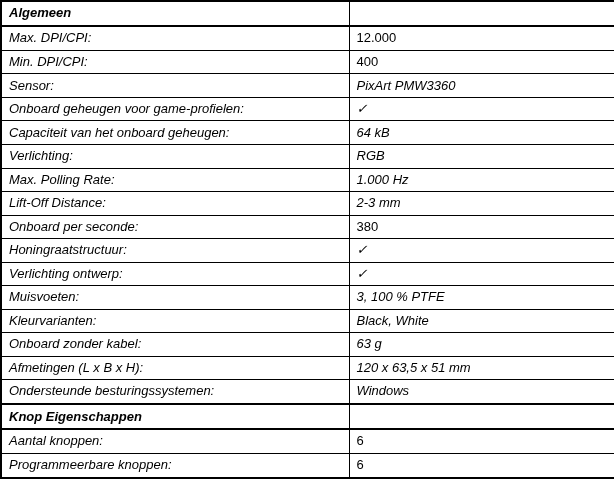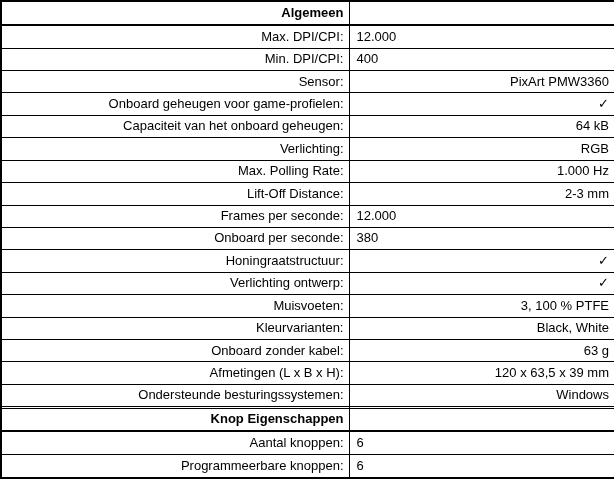--- a/index.html
+++ b/index.html
@@ -30,21 +30,21 @@
     line-height: 1.1;
     vertical-align: middle;
     white-space: nowrap;
     overflow: hidden;
   }
   tr.row-section td {
     font-weight: bold;
     border-bottom-width: 2px;
   }
   td.align-right { text-align: left; }
-  td.align-left  { text-align: right; }
+  td.align-left  { text-align: left; font-style: italic; }
 </style>
 </head>
 <body>
 
 <table class="spec-table">
   <colgroup>
     <col class="label-col">
     <col class="value-col">
   </colgroup>
   <tbody>
@@ -78,24 +78,20 @@
       </tr>
       <tr class="row-data">
         <td class="align-left">Max. Polling Rate:</td>
         <td class="align-left">1.000 Hz</td>
       </tr>
       <tr class="row-data">
         <td class="align-left">Lift-Off Distance:</td>
         <td class="align-left">2-3 mm</td>
       </tr>
       <tr class="row-data">
-        <td class="align-left">Frames per seconde:</td>
-        <td class="align-right">12.000</td>
-      </tr>
-      <tr class="row-data">
         <td class="align-left">Onboard per seconde:</td>
         <td class="align-right">380</td>
       </tr>
       <tr class="row-data">
         <td class="align-left">Honingraatstructuur:</td>
         <td class="align-left">✓</td>
       </tr>
       <tr class="row-data">
         <td class="align-left">Verlichting ontwerp:</td>
         <td class="align-left">✓</td>
@@ -107,21 +103,21 @@
       <tr class="row-data">
         <td class="align-left">Kleurvarianten:</td>
         <td class="align-left">Black, White</td>
       </tr>
       <tr class="row-data">
         <td class="align-left">Onboard zonder kabel:</td>
         <td class="align-left">63 g</td>
       </tr>
       <tr class="row-data">
         <td class="align-left">Afmetingen (L x B x H):</td>
-        <td class="align-left">120 x 63,5 x 39 mm</td>
+        <td class="align-left">120 x 63,5 x 51 mm</td>
       </tr>
       <tr class="row-data">
         <td class="align-left">Ondersteunde besturingssystemen:</td>
         <td class="align-left">Windows</td>
       </tr>
       <tr class="row-empty">
         <td class="align-left"></td>
         <td class="align-left"></td>
       </tr>
       <tr class="row-section">

